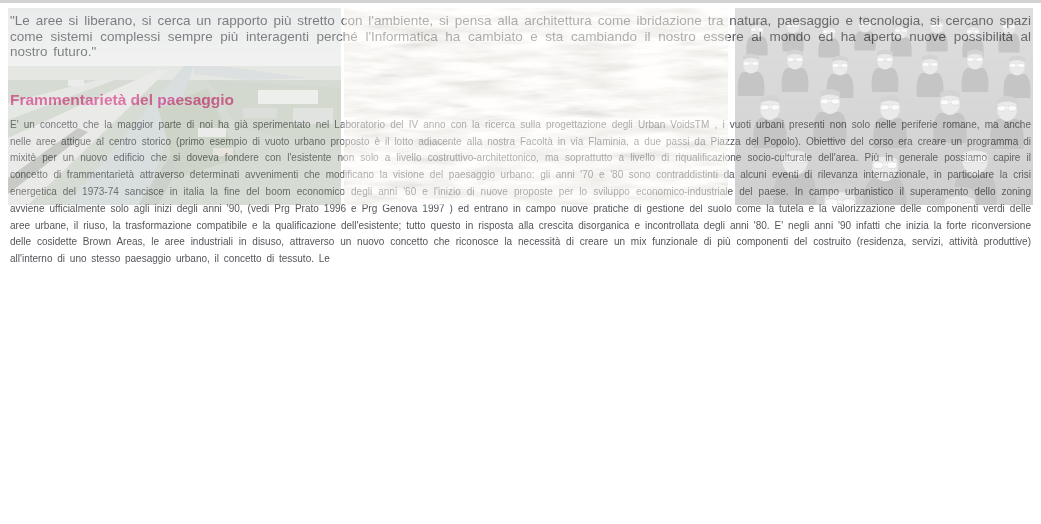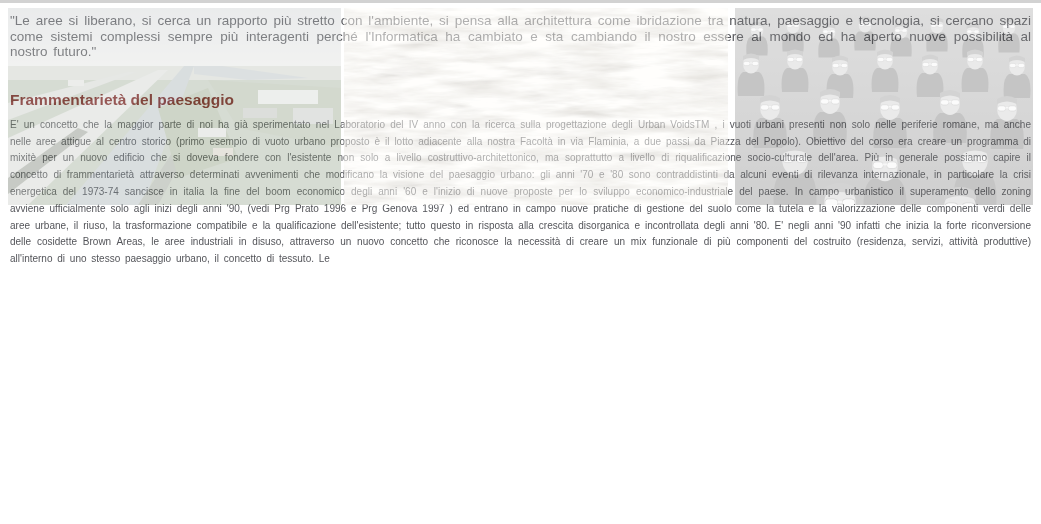--- a/index.html
+++ b/index.html
@@ -40,21 +40,21 @@
     margin:13px 10px 0 10px;
     font-size:13.5px;line-height:15.6px;
     color:#54555a;
     text-align:justify;
     word-spacing:2px;
   }
   .heading{
     margin:32px 10px 0 10px;
     font-size:15.5px;line-height:16px;
     font-weight:bold;
-    color:#7f1d1d;
+    color:#ec4899;
   }
   .bodytext{
     margin:9px 10px 0 10px;
     font-size:10px;line-height:16.8px;
     color:#54555a;
     text-align:justify;
     word-spacing:2px;
   }
 </style>
 </head>

